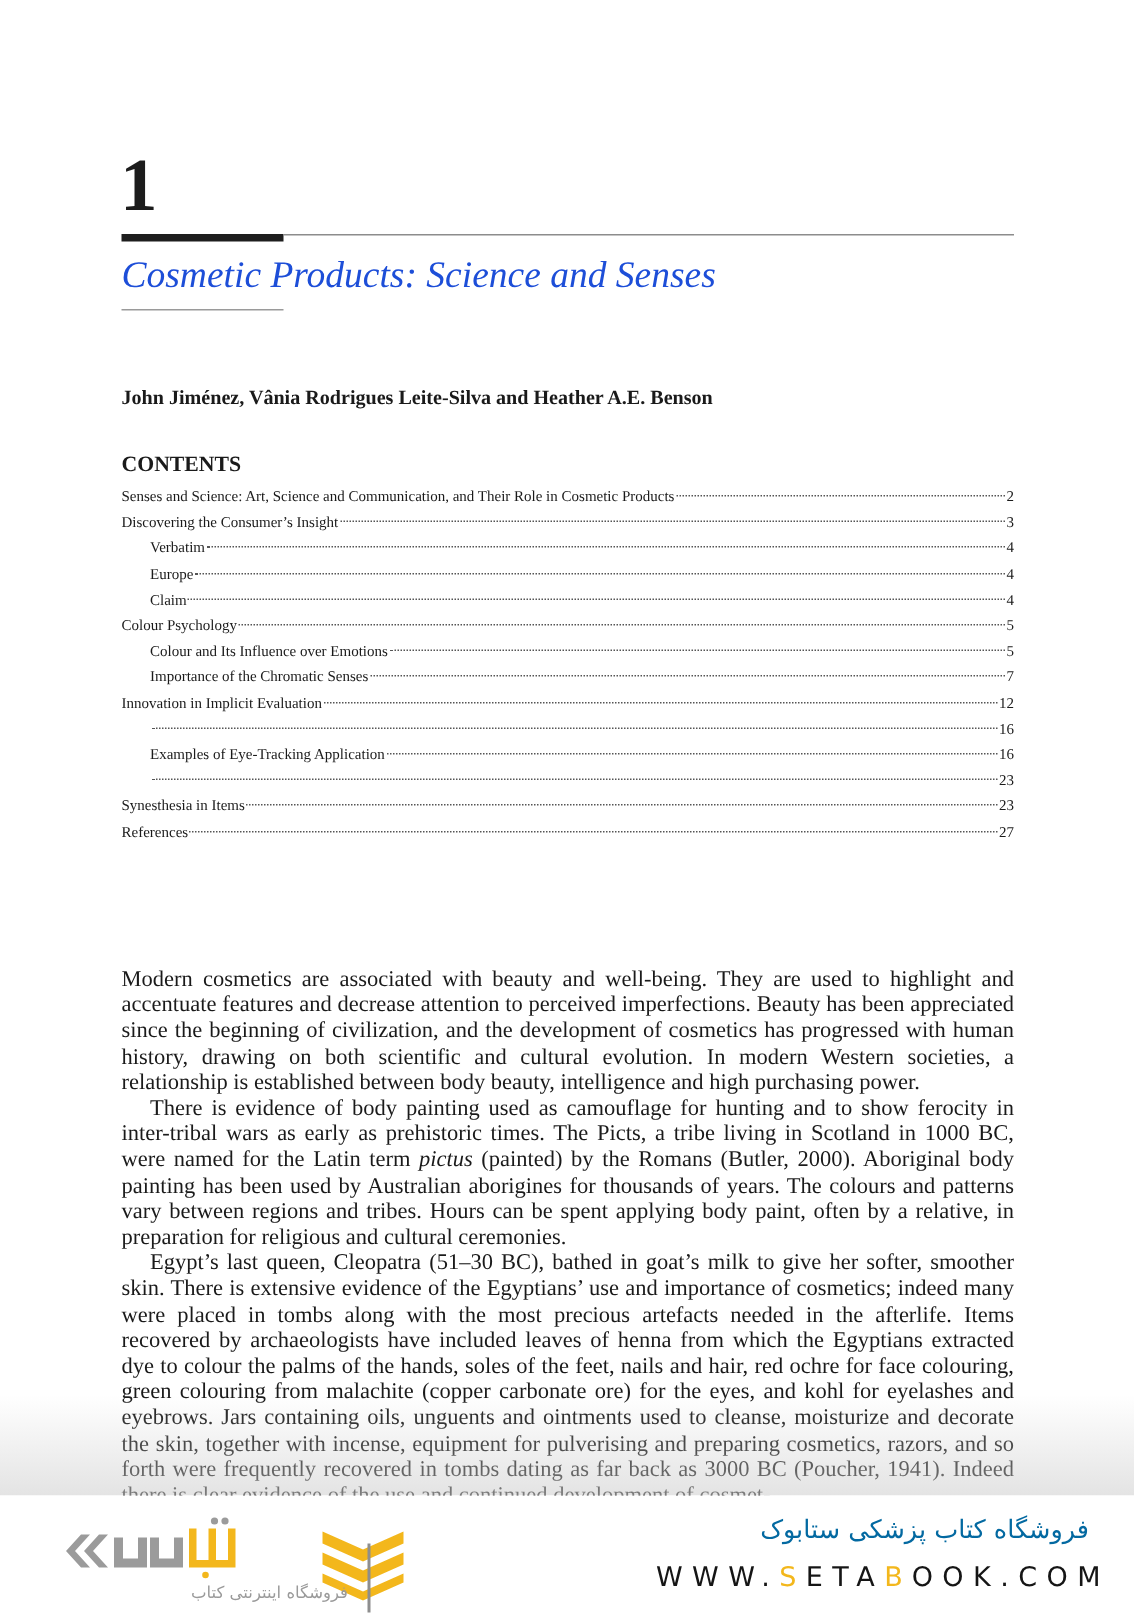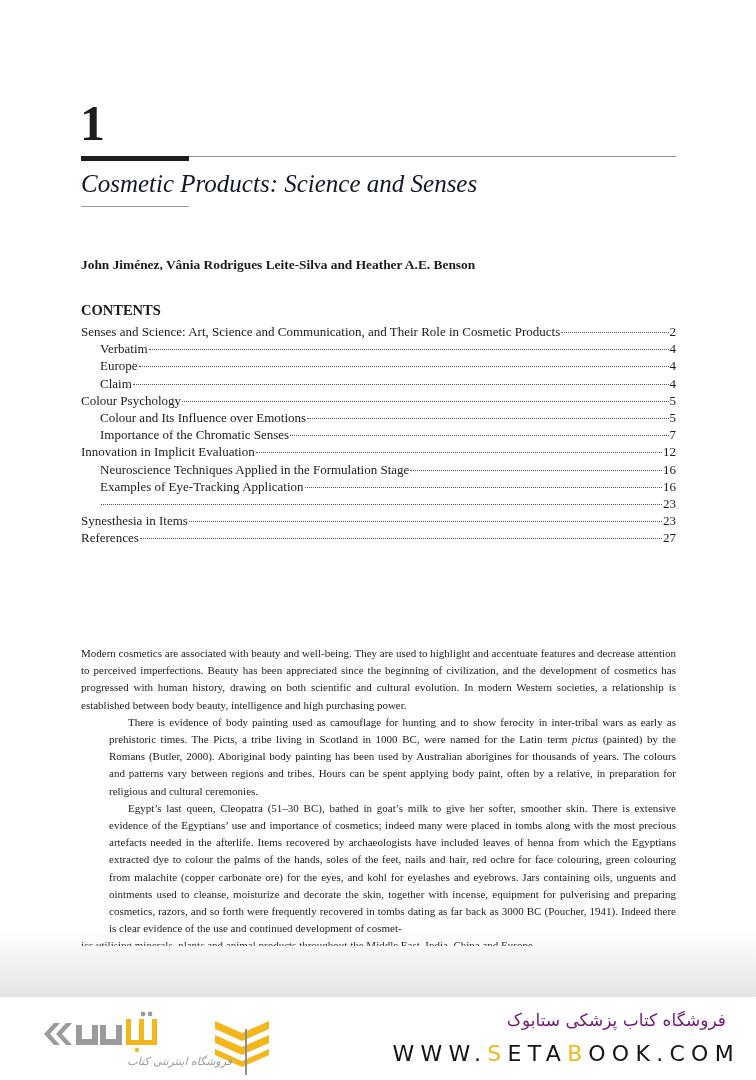--- a/index.html
+++ b/index.html
@@ -15,74 +15,74 @@
       font-size: 50px; font-weight: bold; line-height: 56px; color: #1c1c1c;
     }
     .rule-thick {
       position: absolute; left: 81px; top: 156px; width: 108px; height: 5px; background: #1e1e1e;
     }
     .rule-thin {
       position: absolute; left: 189px; top: 156px; width: 487px; height: 1px; background: #8c8c8c;
     }
     .chapter-title {
       position: absolute; left: 81px; top: 168px;
-      font-size: 25px; font-style: italic; line-height: 32px; color: #0f172a;
+      font-size: 25px; font-style: italic; line-height: 32px; color: #1d4ed8;
     }
     .rule-under {
       position: absolute; left: 81px; top: 206px; width: 108px; height: 1px; background: #9a9a9a;
     }
     .authors {
       position: absolute; left: 81px; top: 256px;
       font-size: 13.4px; font-weight: bold; line-height: 18px;
     }
     .contents-heading {
       position: absolute; left: 81px; top: 300px;
       font-size: 14.5px; font-weight: bold; line-height: 20px;
     }
     .toc {
       position: absolute; left: 81px; top: 323px; width: 595px;
-      font-size: 13px; line-height: 17.2px;
+      font-size: 10px; line-height: 17.2px;
     }
     .toc-row { display: flex; align-items: baseline; white-space: nowrap; }
     .toc-row.sub { padding-left: 19px; }
     .toc-label { flex: 0 0 auto; }
     .toc-dots {
       flex: 1 1 auto; overflow: hidden; margin: 0 1px;
       border-bottom: 1.3px dotted #555; height: 0; position: relative; top: -3px;
     }
     .toc-page { flex: 0 0 auto; }
     .body-text {
       position: absolute; left: 81px; top: 645px; width: 595px;
-      font-size: 11px; line-height: 17.2px; text-align: justify;
+      font-size: 15px; line-height: 17.2px; text-align: justify;
     }
     .body-text p { margin: 0; text-indent: 0; }
-    .body-text p.indent { text-indent: 19px; margin-left: 28px; }
+    .body-text p.indent { text-indent: 19px; }
     .body-text .clip-line { height: 9px; overflow: hidden; }
     .fade {
       position: absolute; left: 0; top: 930px; width: 756px; height: 67px;
       background: linear-gradient(to bottom, rgba(220,220,220,0) 0%, rgba(205,205,205,0.55) 100%);
       pointer-events: none;
     }
     .banner {
       position: absolute; left: 0; top: 997px; width: 756px; height: 83px;
       background: #ffffff;
     }
     .logo { position: absolute; left: 40px; top: 12px; width: 250px; height: 60px; }
     .logo-sep { position: absolute; left: 205px; top: 20px; width: 2px; height: 46px; background: #8e8e8e; }
     .logo-tagline {
       position: absolute; left: 52px; top: 46px; width: 140px; text-align: right;
-      font-family: "DejaVu Sans", sans-serif; font-size: 11px; color: #9a9a9a; direction: rtl; font-style: italic;
+      font-family: "DejaVu Sans", sans-serif; font-size: 11px; color: #9a9a9a; direction: rtl;
     }
     .store-name {
       position: absolute; right: 30px; top: 13px;
-      font-family: "DejaVu Sans", sans-serif; font-size: 17px; color: #701a75; direction: rtl;
+      font-family: "DejaVu Sans", sans-serif; font-size: 17px; color: #0369a1; direction: rtl;
     }
     .site-url {
       position: absolute; right: 16px; top: 44px;
-      font-family: "DejaVu Sans", sans-serif; font-size: 22px; letter-spacing: 6.3px; color: #151515;
+      font-family: "DejaVu Sans", sans-serif; font-size: 18px; letter-spacing: 6.3px; color: #151515;
     }
     .site-url .accent { color: #f3b71c; }
   </style>
 </head>
 <body>
 
 <div class="page">
   <div class="chapter-number">1</div>
   <div class="rule-thick"></div>
   <div class="rule-thin"></div>
@@ -92,20 +92,25 @@
   <div class="authors">John Jiménez, Vânia Rodrigues Leite-Silva and Heather A.E. Benson</div>
 
   <div class="contents-heading">CONTENTS</div>
 
   <div class="toc" id="toc">
       <div class="toc-row">
         <span class="toc-label">Senses and Science: Art, Science and Communication, and Their Role in Cosmetic Products</span>
         <span class="toc-dots"></span>
         <span class="toc-page">2</span>
       </div>
+      <div class="toc-row">
+        <span class="toc-label">Discovering the Consumer’s Insight</span>
+        <span class="toc-dots"></span>
+        <span class="toc-page">3</span>
+      </div>
       <div class="toc-row sub">
         <span class="toc-label">Verbatim</span>
         <span class="toc-dots"></span>
         <span class="toc-page">4</span>
       </div>
       <div class="toc-row sub">
         <span class="toc-label">Europe</span>
         <span class="toc-dots"></span>
         <span class="toc-page">4</span>
       </div>
@@ -128,21 +133,20 @@
         <span class="toc-label">Importance of the Chromatic Senses</span>
         <span class="toc-dots"></span>
         <span class="toc-page">7</span>
       </div>
       <div class="toc-row">
         <span class="toc-label">Innovation in Implicit Evaluation</span>
         <span class="toc-dots"></span>
         <span class="toc-page">12</span>
       </div>
       <div class="toc-row sub">
-        <span class="toc-label">Neuroscience Techniques Applied in the Formulation Stage</span>
         <span class="toc-dots"></span>
         <span class="toc-page">16</span>
       </div>
       <div class="toc-row sub">
         <span class="toc-label">Examples of Eye-Tracking Application</span>
         <span class="toc-dots"></span>
         <span class="toc-page">16</span>
       </div>
       <div class="toc-row sub">
         <span class="toc-dots"></span>

